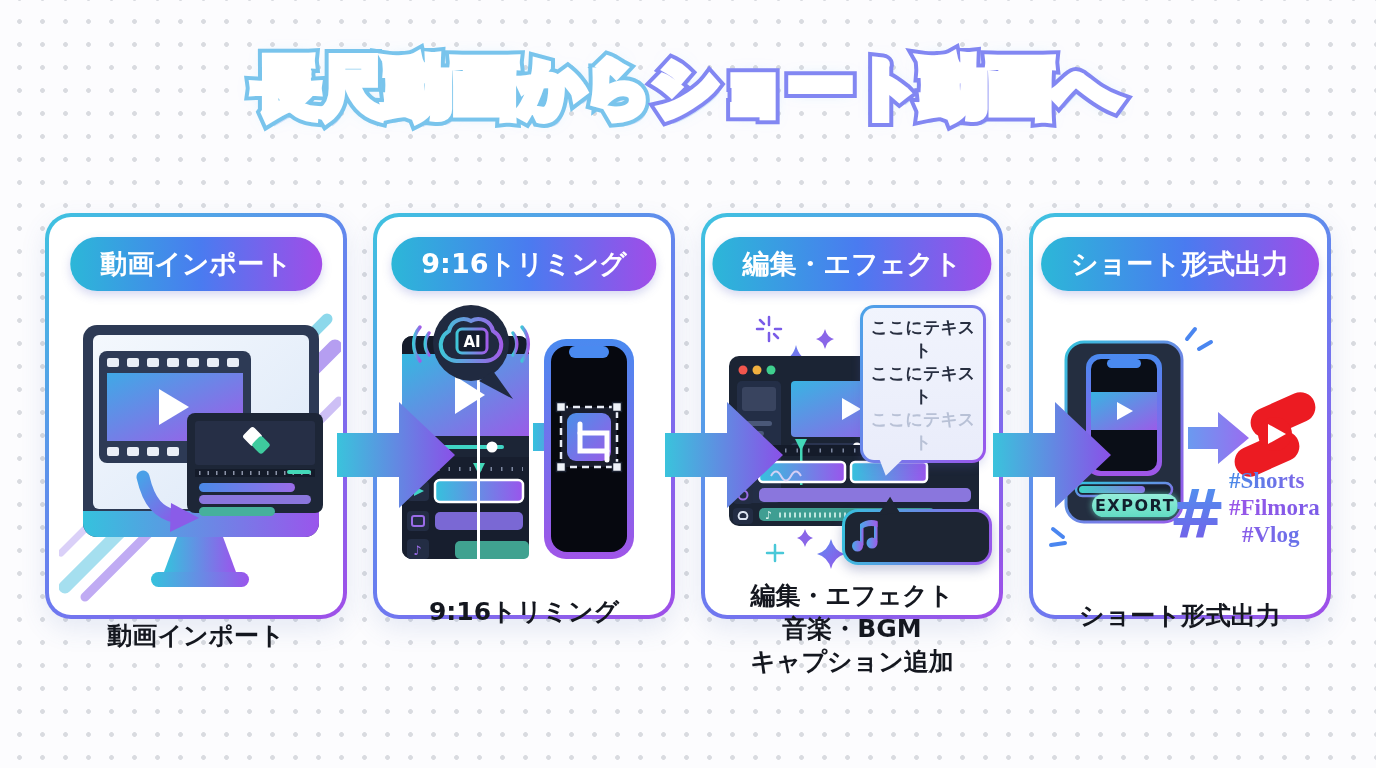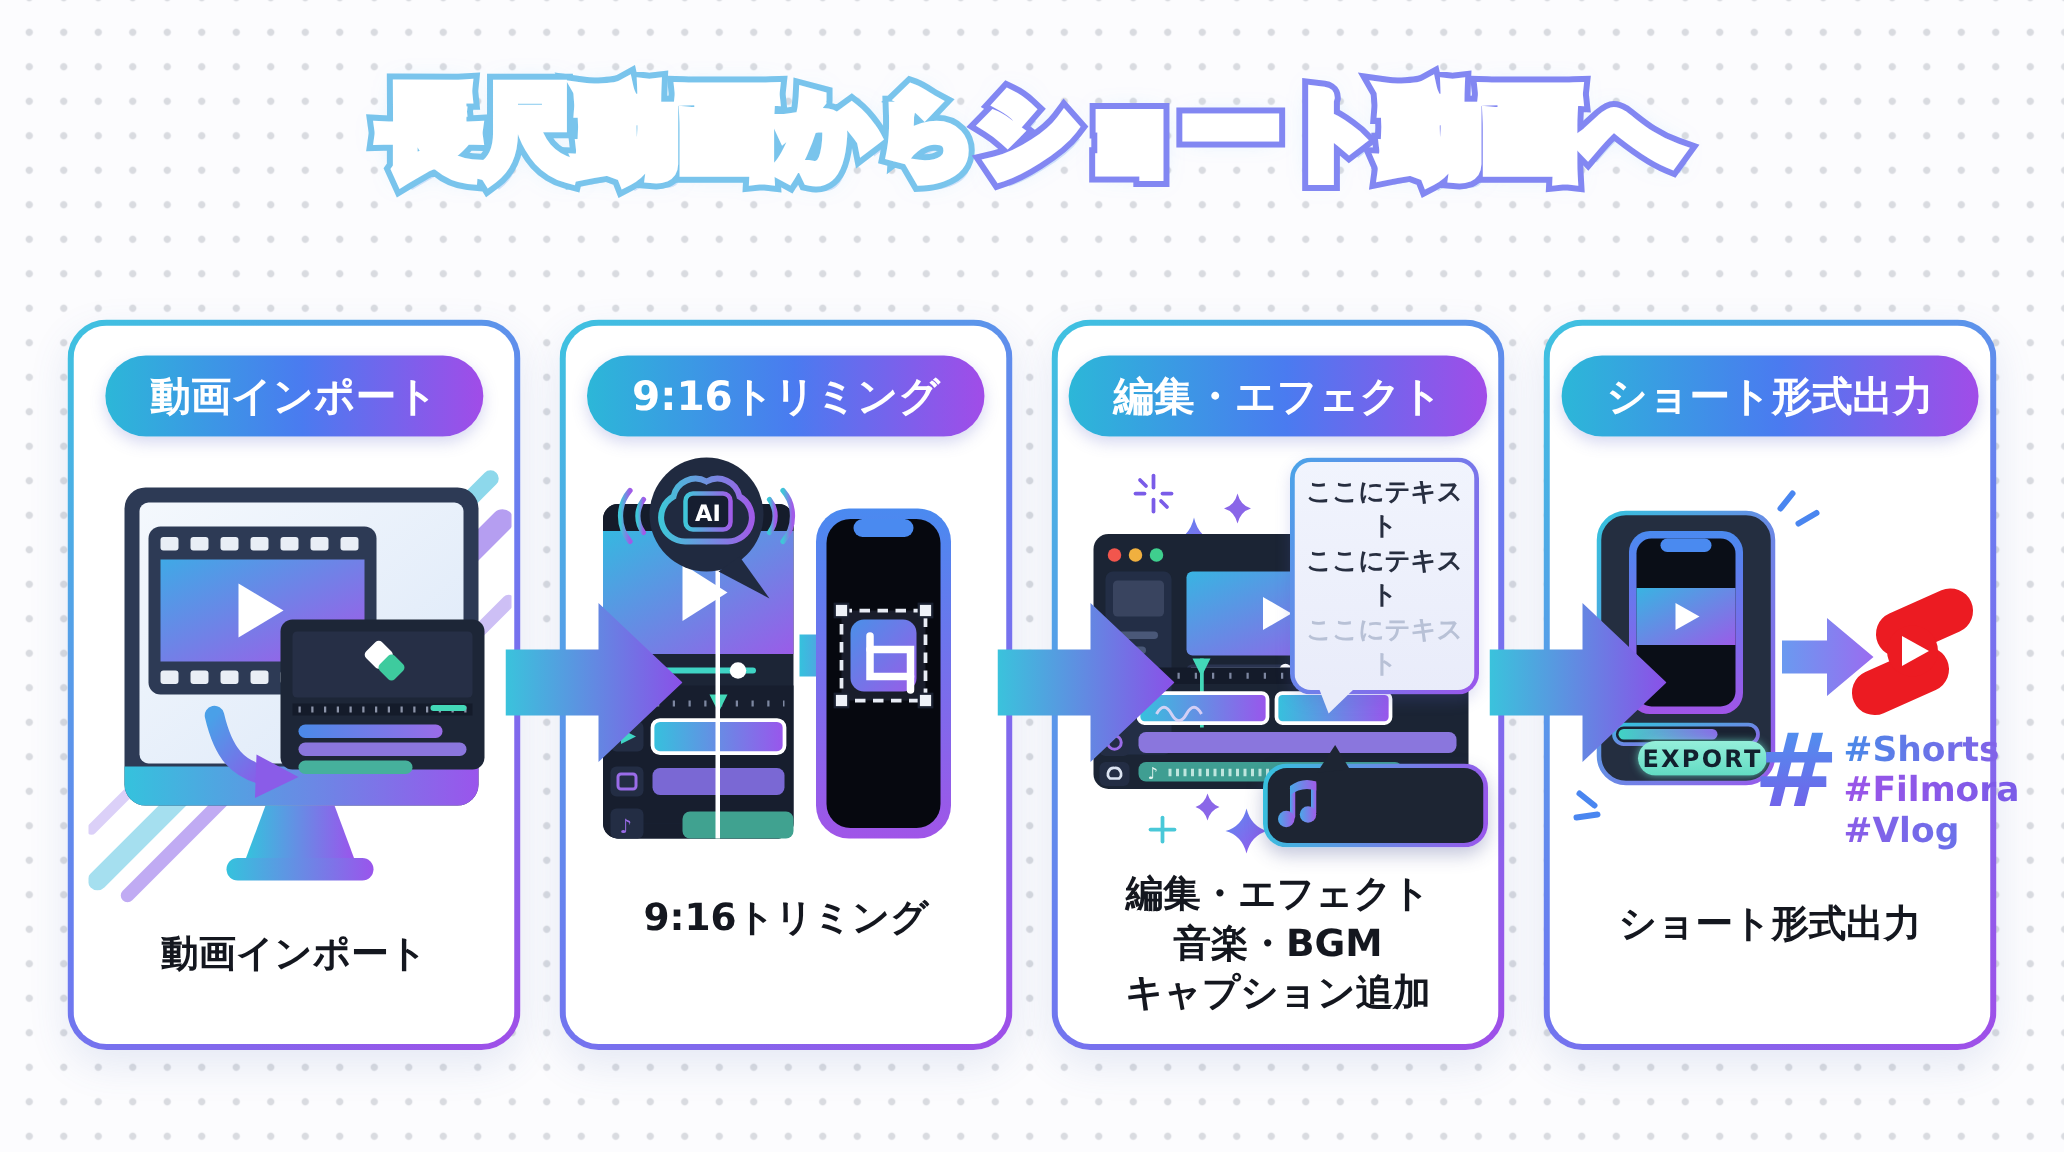--- a/index.html
+++ b/index.html
@@ -21,21 +21,21 @@
      text-shadow:6px 8px 0 rgba(165,200,246,.5), 0 0 16px rgba(120,200,250,.6); }
   .layer.glow .p1 { -webkit-text-stroke:18px #79c4ec; }
   .layer.glow .p2 { -webkit-text-stroke:18px #8287f2; }
   .layer.whitel { color:transparent; }
   .layer.whitel span { -webkit-text-stroke:10px #ffffff; }
   .layer.fill .p1 { color:#1c2338; }
   .layer.fill .p2 { background:linear-gradient(90deg,#9a55ec,#6a6cf0 55%,#3f7bf0);
      -webkit-background-clip:text; background-clip:text; color:transparent; }
 
   
-  .card { position:absolute; top:213px; width:302px; height:487px; border-radius:26px;
+  .card { position:absolute; top:213px; width:302px; height:406px; border-radius:26px;
      border:4px solid transparent;
      background-image:linear-gradient(#fff,#fff),linear-gradient(135deg,#3ec3e0,#6b7bf0 55%,#a04ee8);
      background-origin:border-box; background-clip:padding-box,border-box;
      box-shadow:0 10px 26px rgba(80,110,180,.13); }
   .card1{left:45px} .card2{left:373px} .card3{left:701px} .card4{left:1029px}
 
   .badge { position:absolute; top:20px; left:50%; transform:translateX(-50%);
      padding:9px 30px; border-radius:999px; white-space:nowrap;
      background:linear-gradient(90deg,#2cb7d8,#4a7bf0 52%,#a14ce8);
      color:#fff; font-size:27px; font-weight:800;
@@ -75,26 +75,26 @@
 
   
   .export-pill { position:absolute; left:59px; top:277px; width:86px; height:23px;
      border-radius:999px; background:linear-gradient(#95eeda,#62dcc3);
      color:#12202e; font-size:16px; font-weight:800; letter-spacing:1.5px;
      display:flex; align-items:center; justify-content:center;
      box-shadow:0 0 6px rgba(110,230,205,.7); }
   .hash-big { position:absolute; left:136px; top:258px; font-size:68px; font-weight:900;
      background:linear-gradient(180deg,#4a9af0,#7a55e8);
      -webkit-background-clip:text; background-clip:text; color:transparent; }
-  .hashtags { position:absolute; left:196px; top:270px; font-size:23px; font-weight:800;
-     line-height:27px; }
+  .hashtags { position:absolute; left:196px; top:250px; font-size:23px; font-weight:800;
+     line-height:27px;font-family:Liberation Serif, serif; }
   .hashtag { -webkit-background-clip:text; background-clip:text; color:transparent; }
   .ht0 { background-image:linear-gradient(90deg,#4a8ae8,#8a5ce8); }
   .ht1 { background-image:linear-gradient(90deg,#9a55e8,#7a5ce8); }
-  .ht2 { background-image:linear-gradient(90deg,#8a5ce8,#5a7cea); }
+  .ht2 { background-image:linear-gradient(90deg,#8a5ce8,#5a7cea);margin-left:13px; }
 </style>
 </head>
 <body>
 
 <div class="title">
   <div class="layer glow">
     <span class="p1">長尺動画から</span><span class="p2">ショート動画へ</span>
   </div>
   <div class="layer whitel">
     <span class="p1">長尺動画から</span><span class="p2">ショート動画へ</span>

